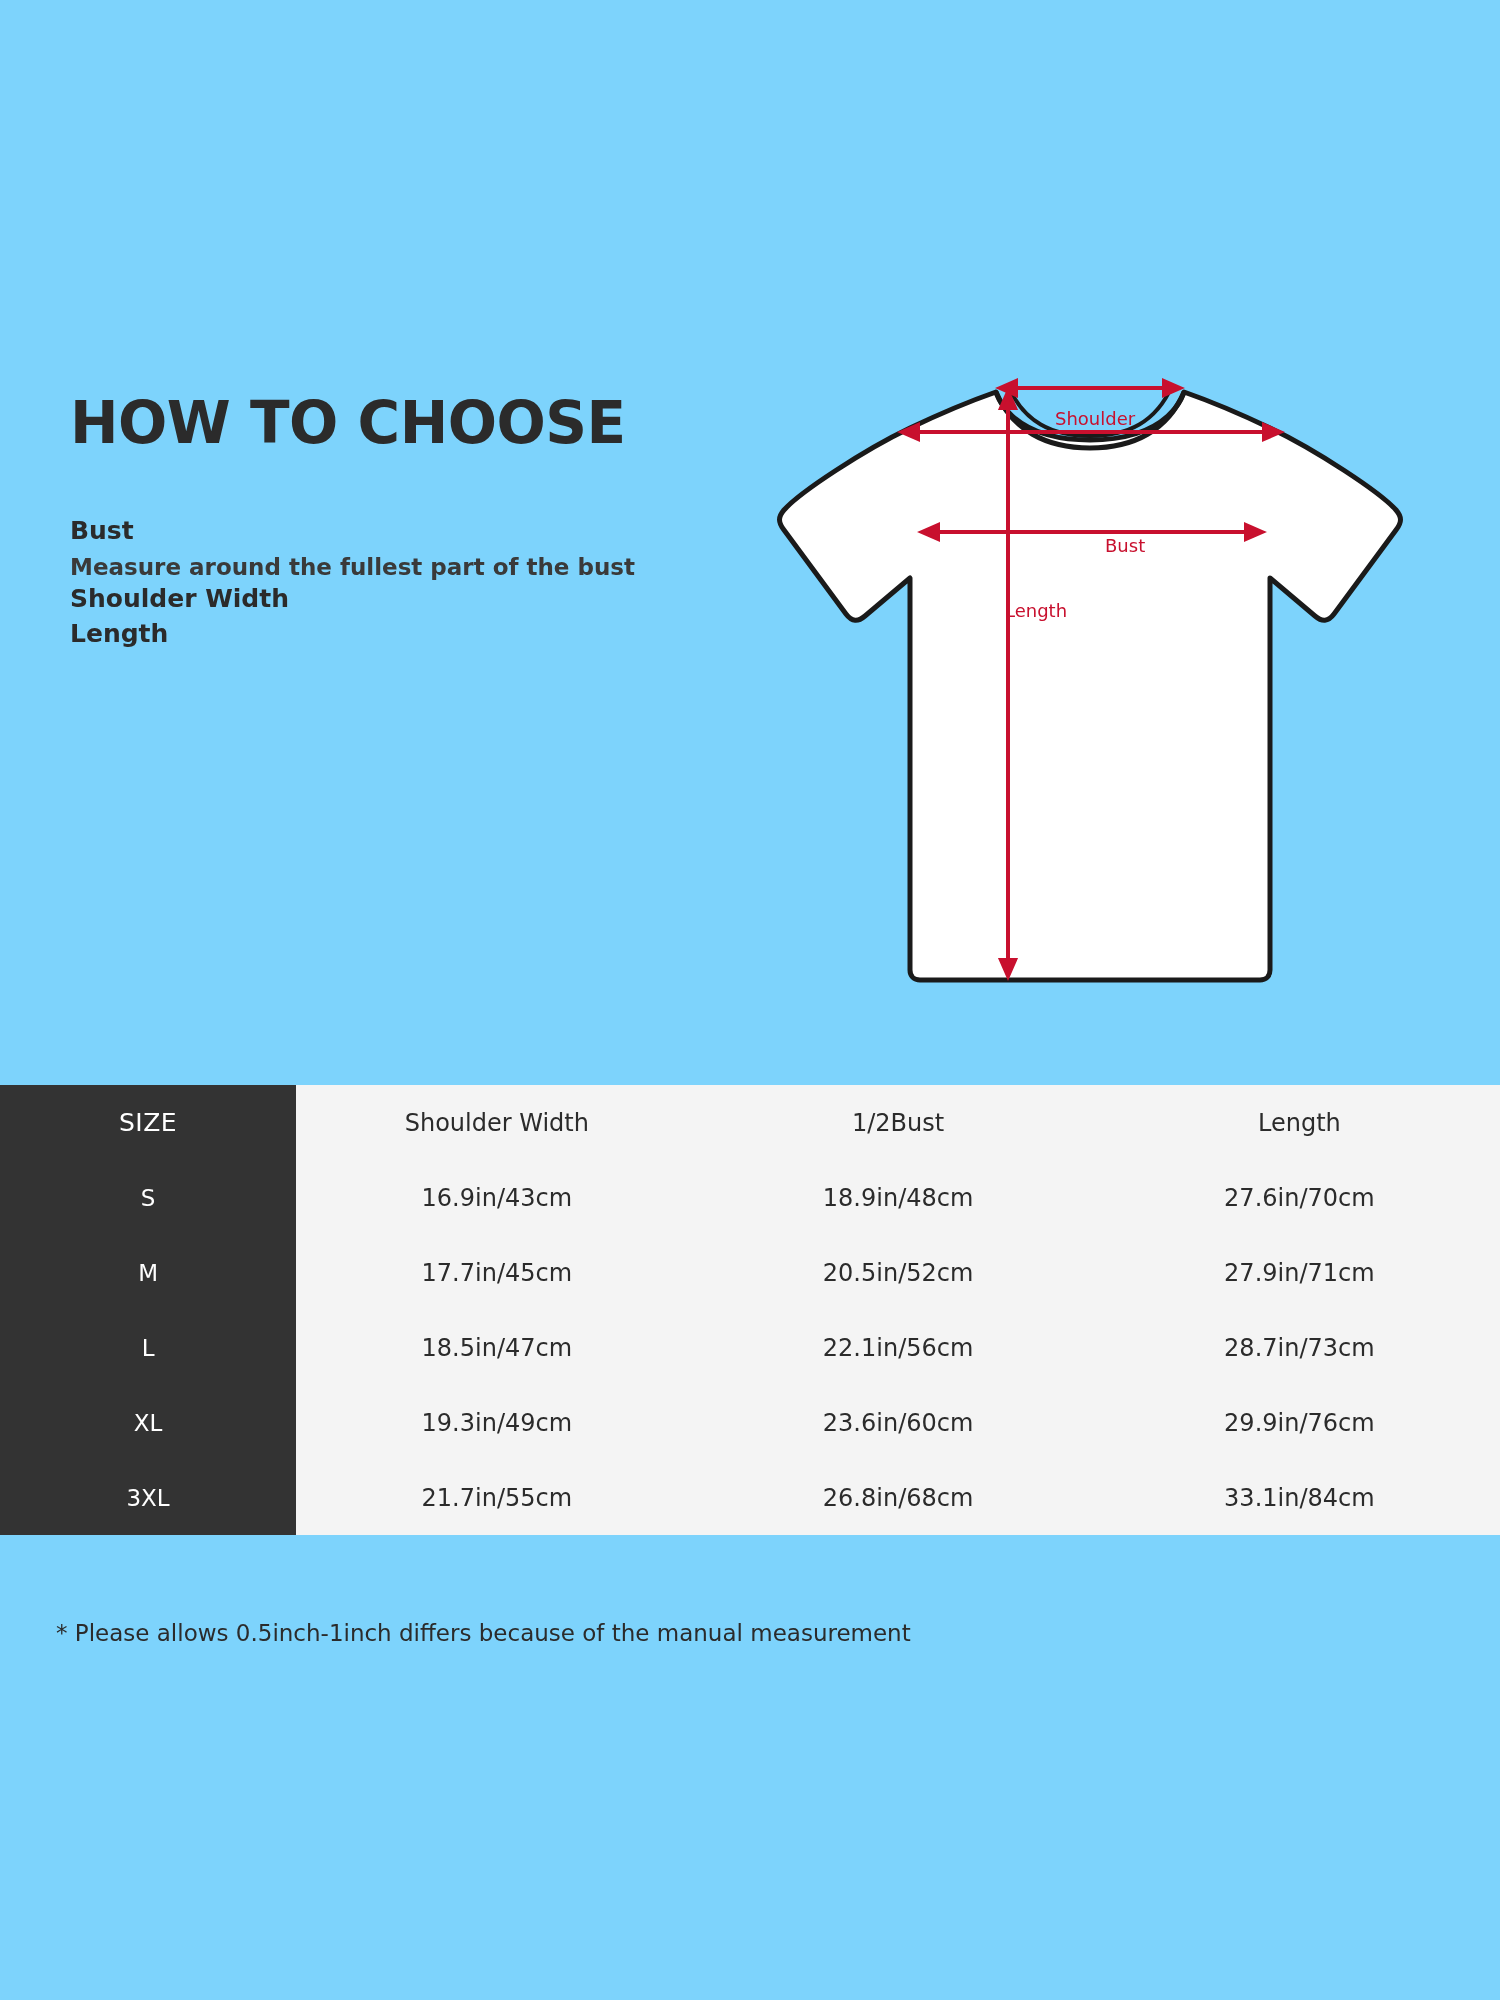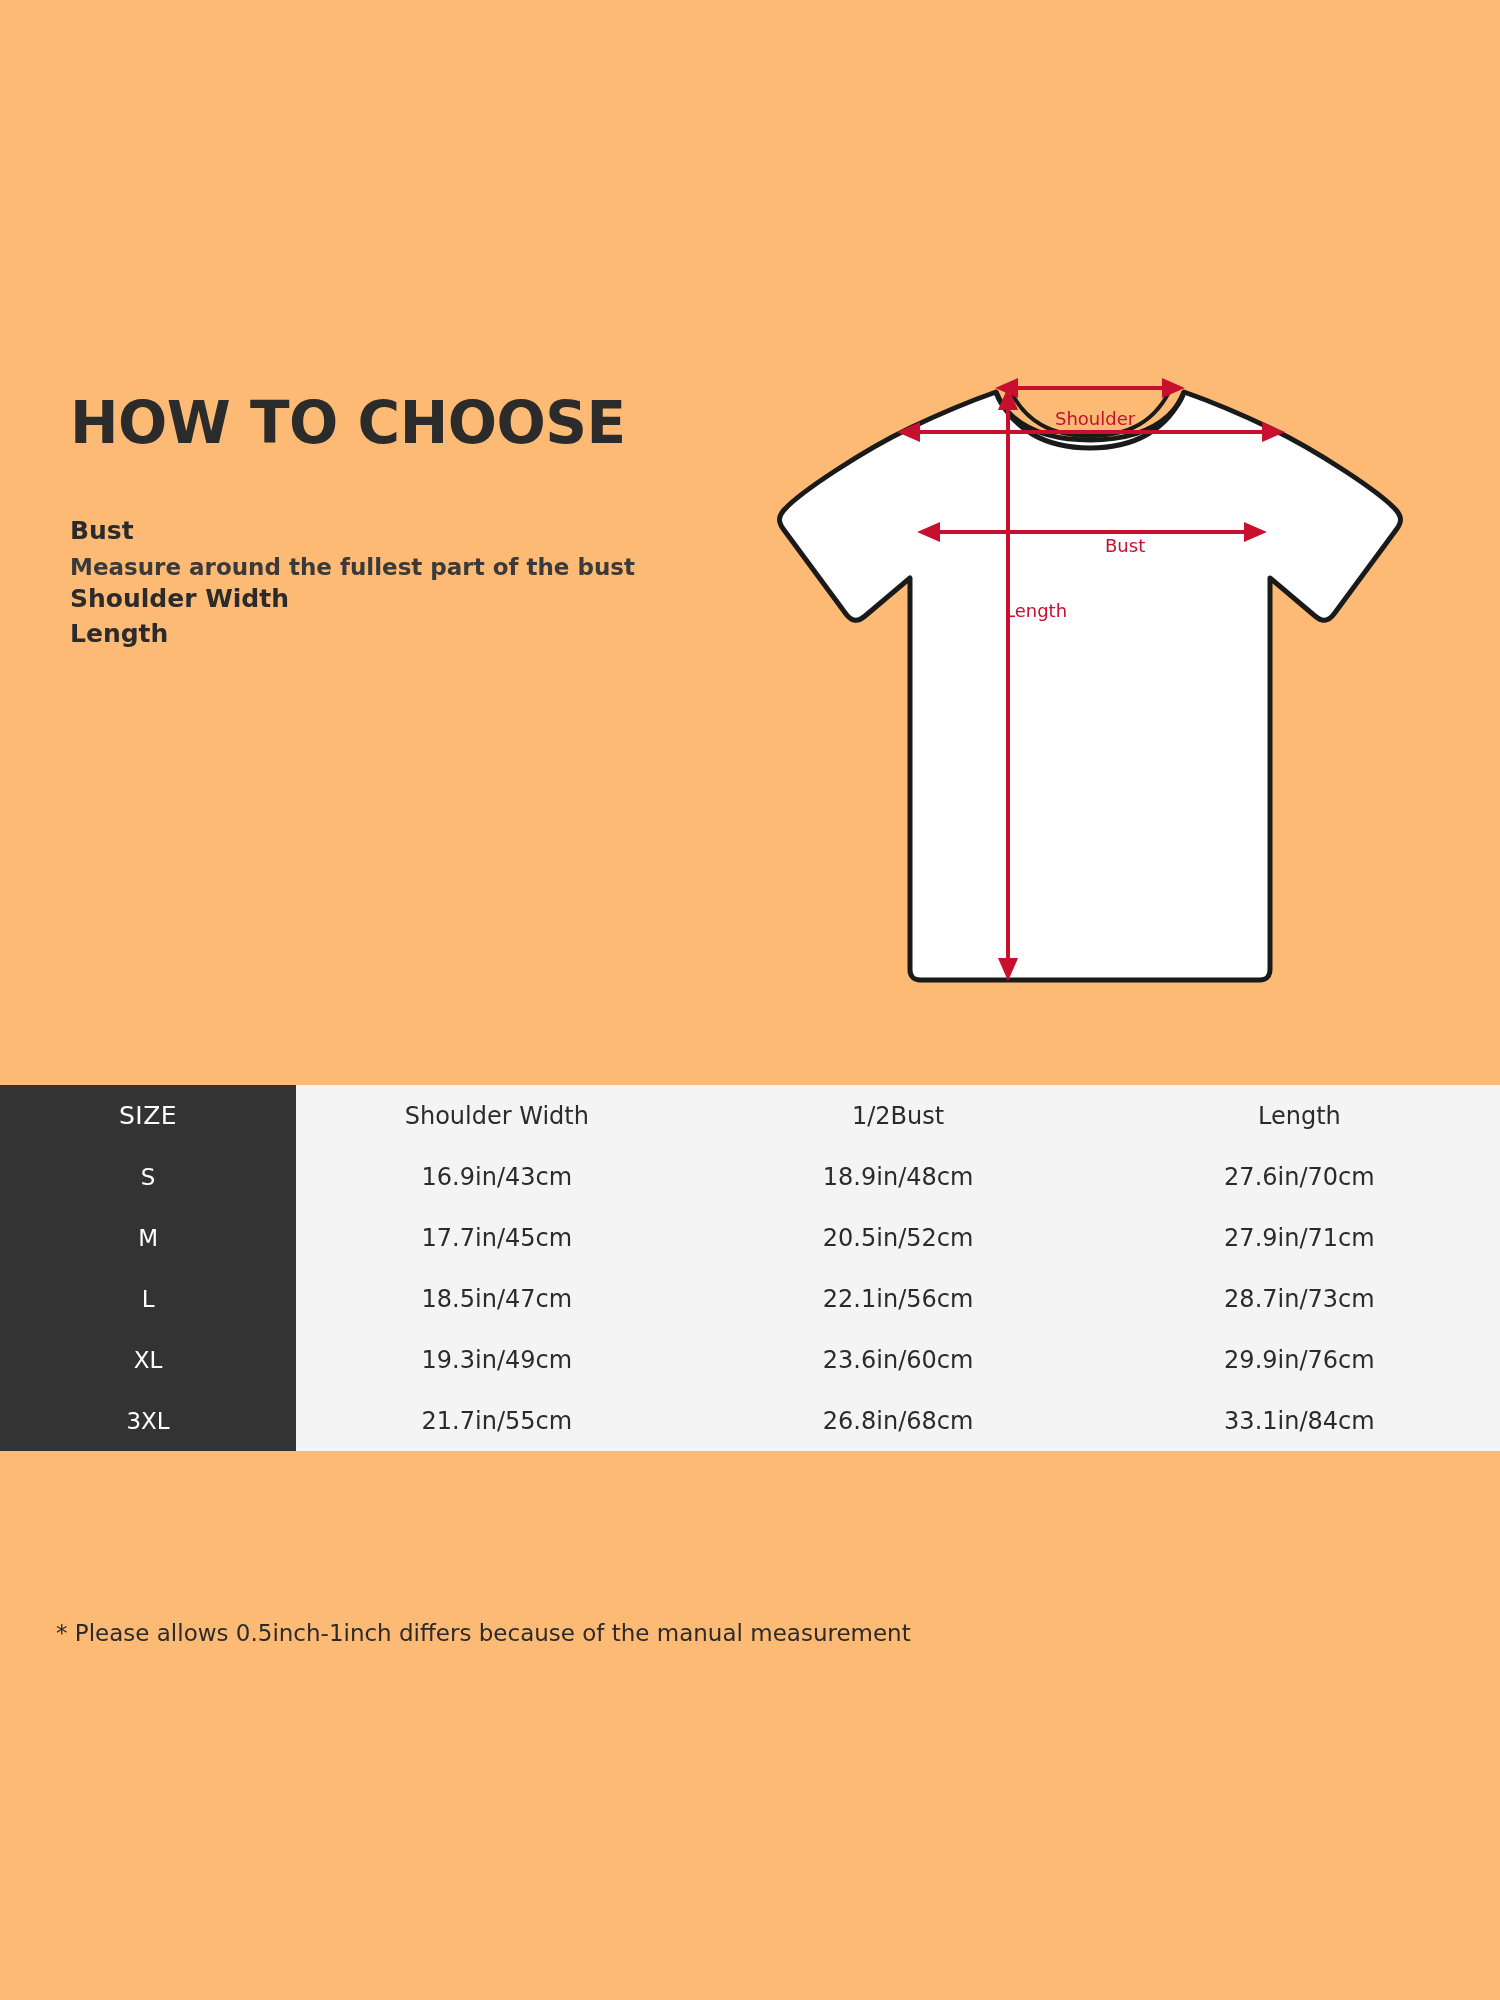--- a/index.html
+++ b/index.html
@@ -11,21 +11,21 @@
     width: 1500px;
     height: 2000px;
     font-family: "DejaVu Sans", sans-serif;
     color: #231f20;
     overflow: hidden;
   }
   .page {
     position: relative;
     width: 1500px;
     height: 2000px;
-    background: #fdba74;
+    background: #7dd3fc;
   }
 
   
   .info-block {
     position: absolute;
     left: 70px;
     top: 390px;
     width: 640px;
   }
   .headline {
@@ -86,21 +86,21 @@
     border-collapse: collapse;
     width: 1500px;
     table-layout: fixed;
   }
   table.size-table th,
   table.size-table td {
     text-align: center;
     font-weight: 400;
     font-size: 24px;
     color: #2b2b2b;
-    padding: 0;
+    padding: 7px;
     height: 61px;
     vertical-align: middle;
   }
   table.size-table col.c-size { width: 296px; }
   table.size-table col.c-data { width: 401px; }
   .hdr-row th {
     background: #f4f4f4;
     font-weight: bold;
     font-size: 27px;
     height: 74px;

